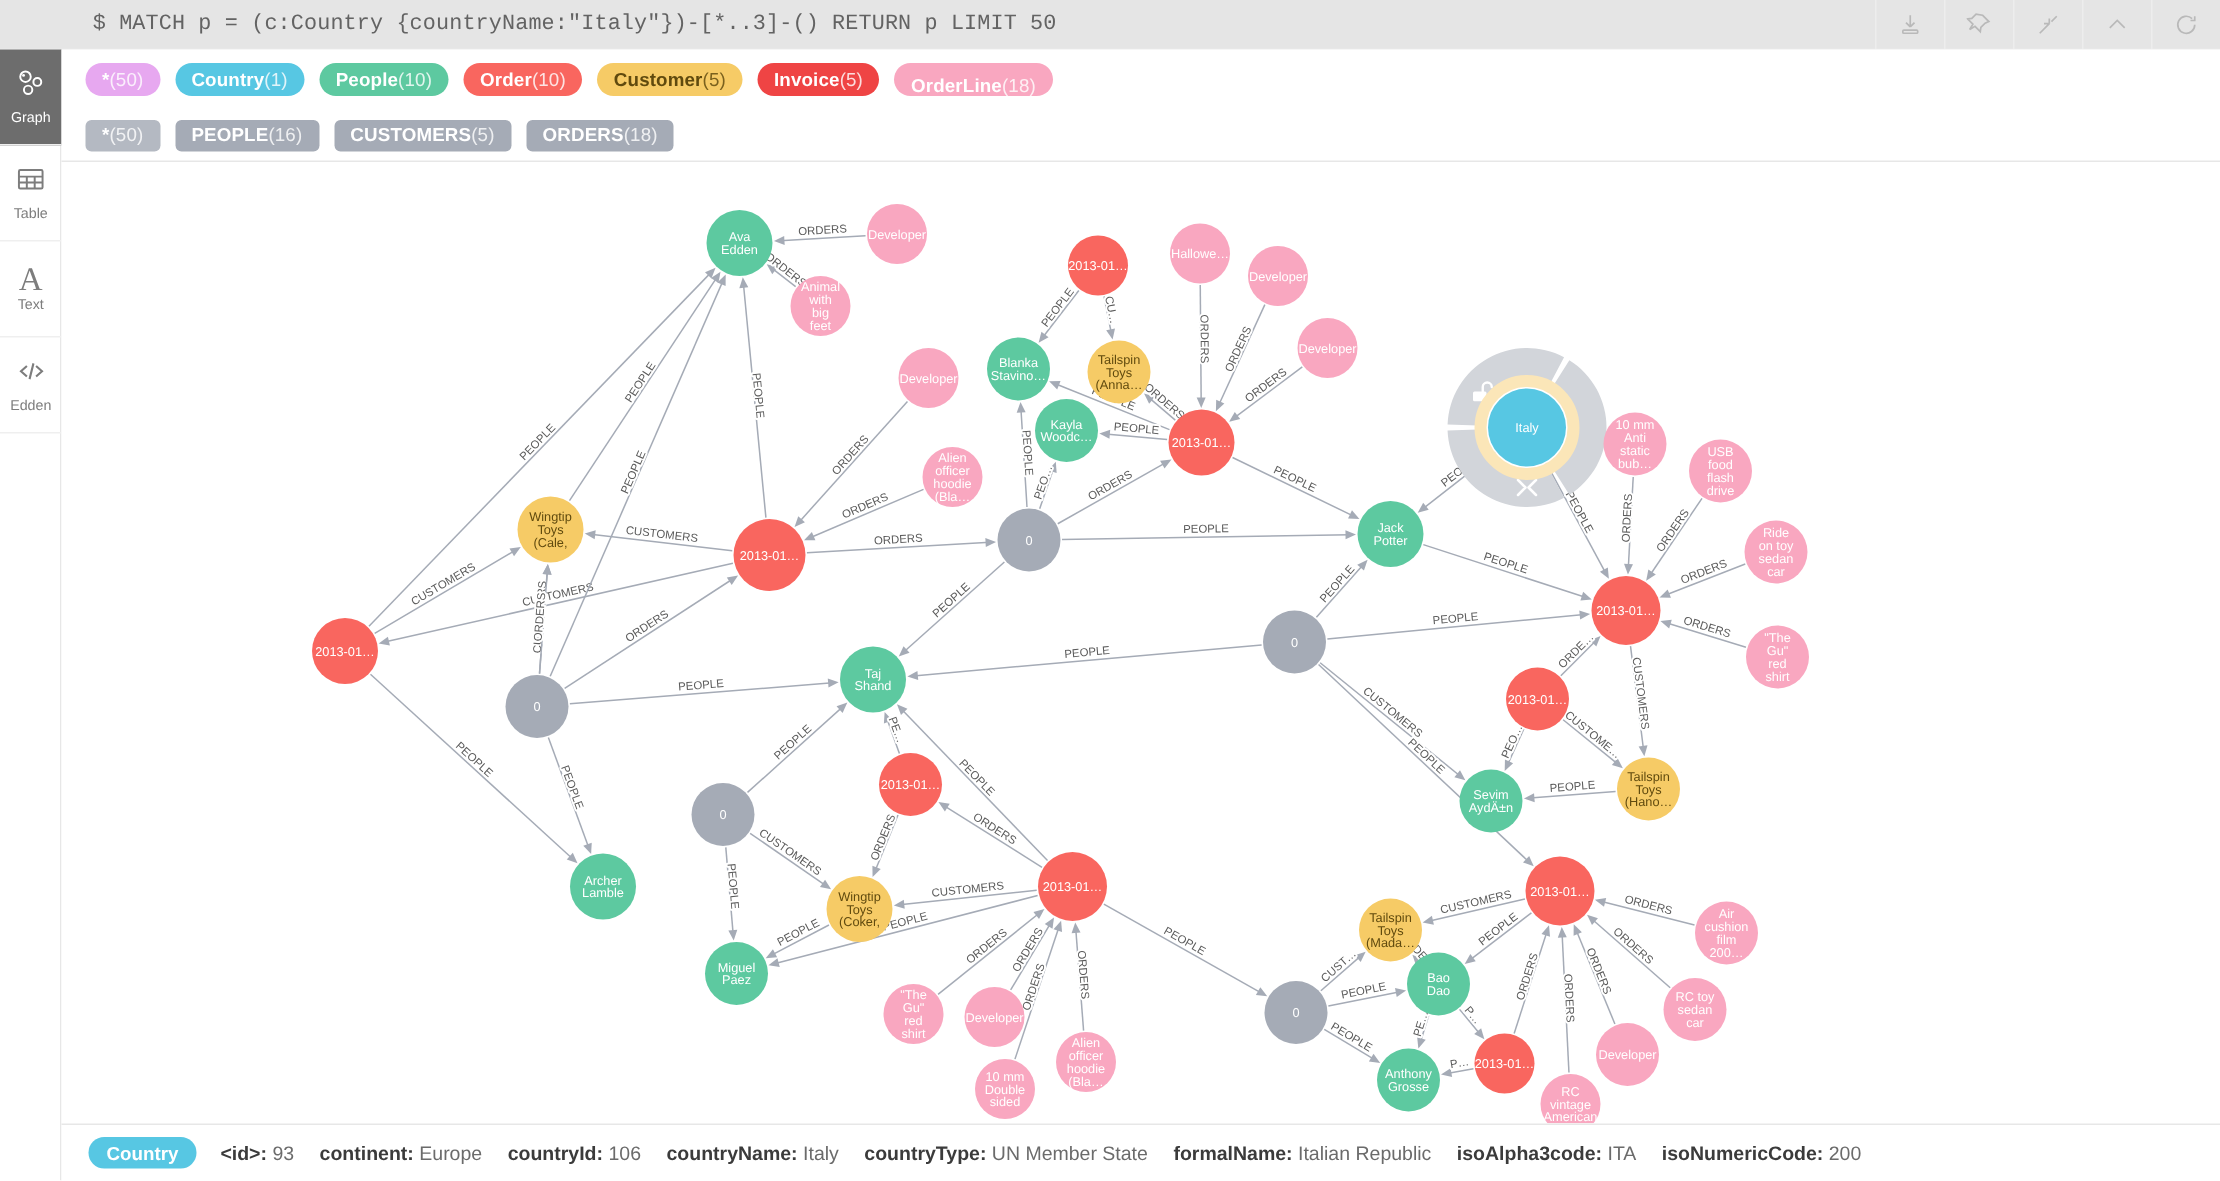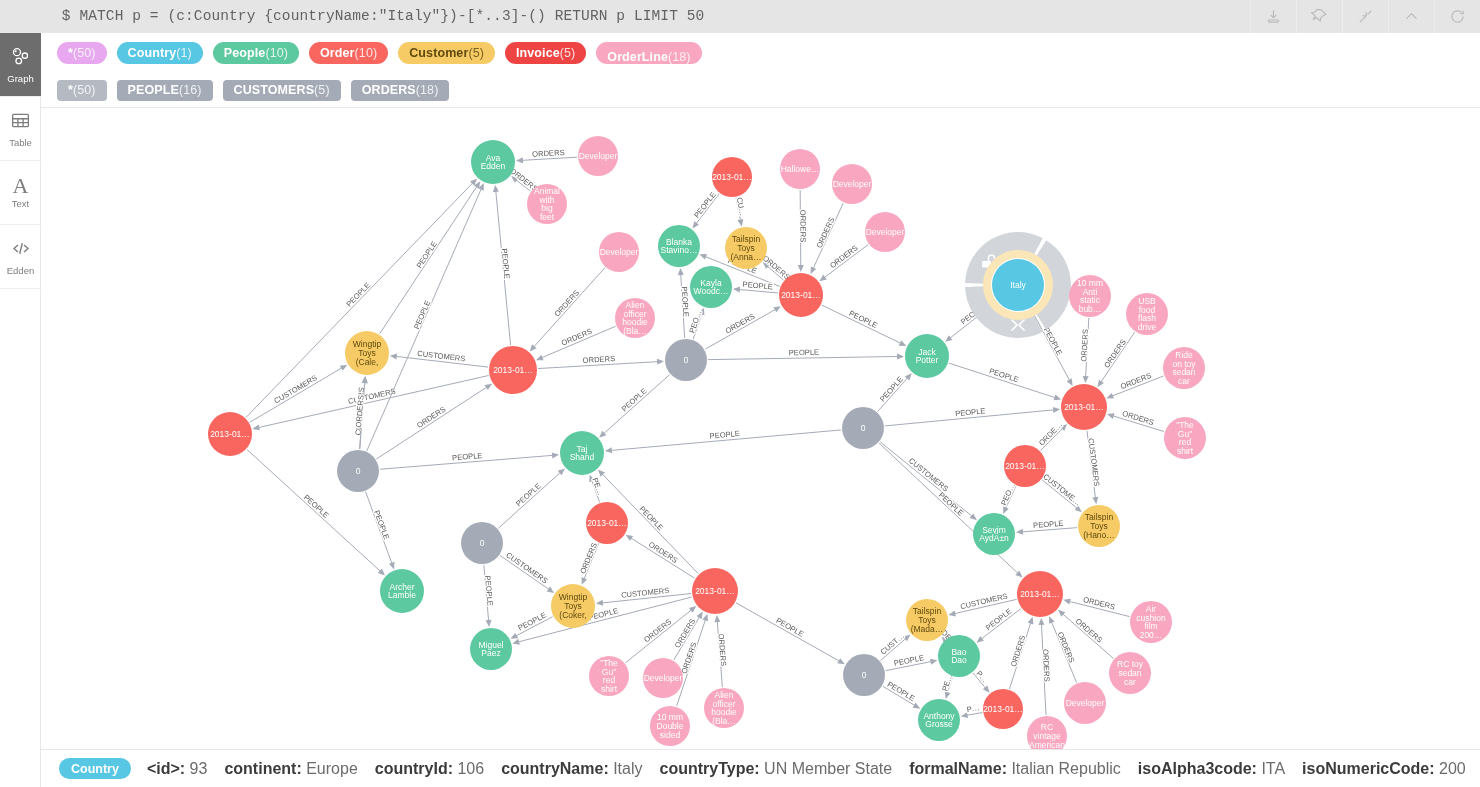--- a/index.html
+++ b/index.html
@@ -91,21 +91,21 @@
     background: #fff; border-top: 1px solid #e7e7e7;
     display: flex; align-items: center; gap: 0; padding-left: 18px;
   }
   .prop-pill {
     height: 21px; border-radius: 11px; background: #57c7e3; color: #fff;
     font-size: 12.5px; font-weight: bold; padding: 0 12px;
     display: inline-flex; align-items: center; margin-right: 16px;
     cursor: pointer;
   }
   .prop {
-    font-size: 16px; color: #4a4a4a; margin-right: 17px; white-space: nowrap;
+    font-size: 13px; color: #4a4a4a; margin-right: 17px; white-space: nowrap;
   }
   .prop .k { font-weight: bold; color: #3b3b3b; }
   .prop .v { color: #6b6b6b; }
 </style>
 </head>
 <body>
 
 <div id="app">
 
   <div class="querybar">

